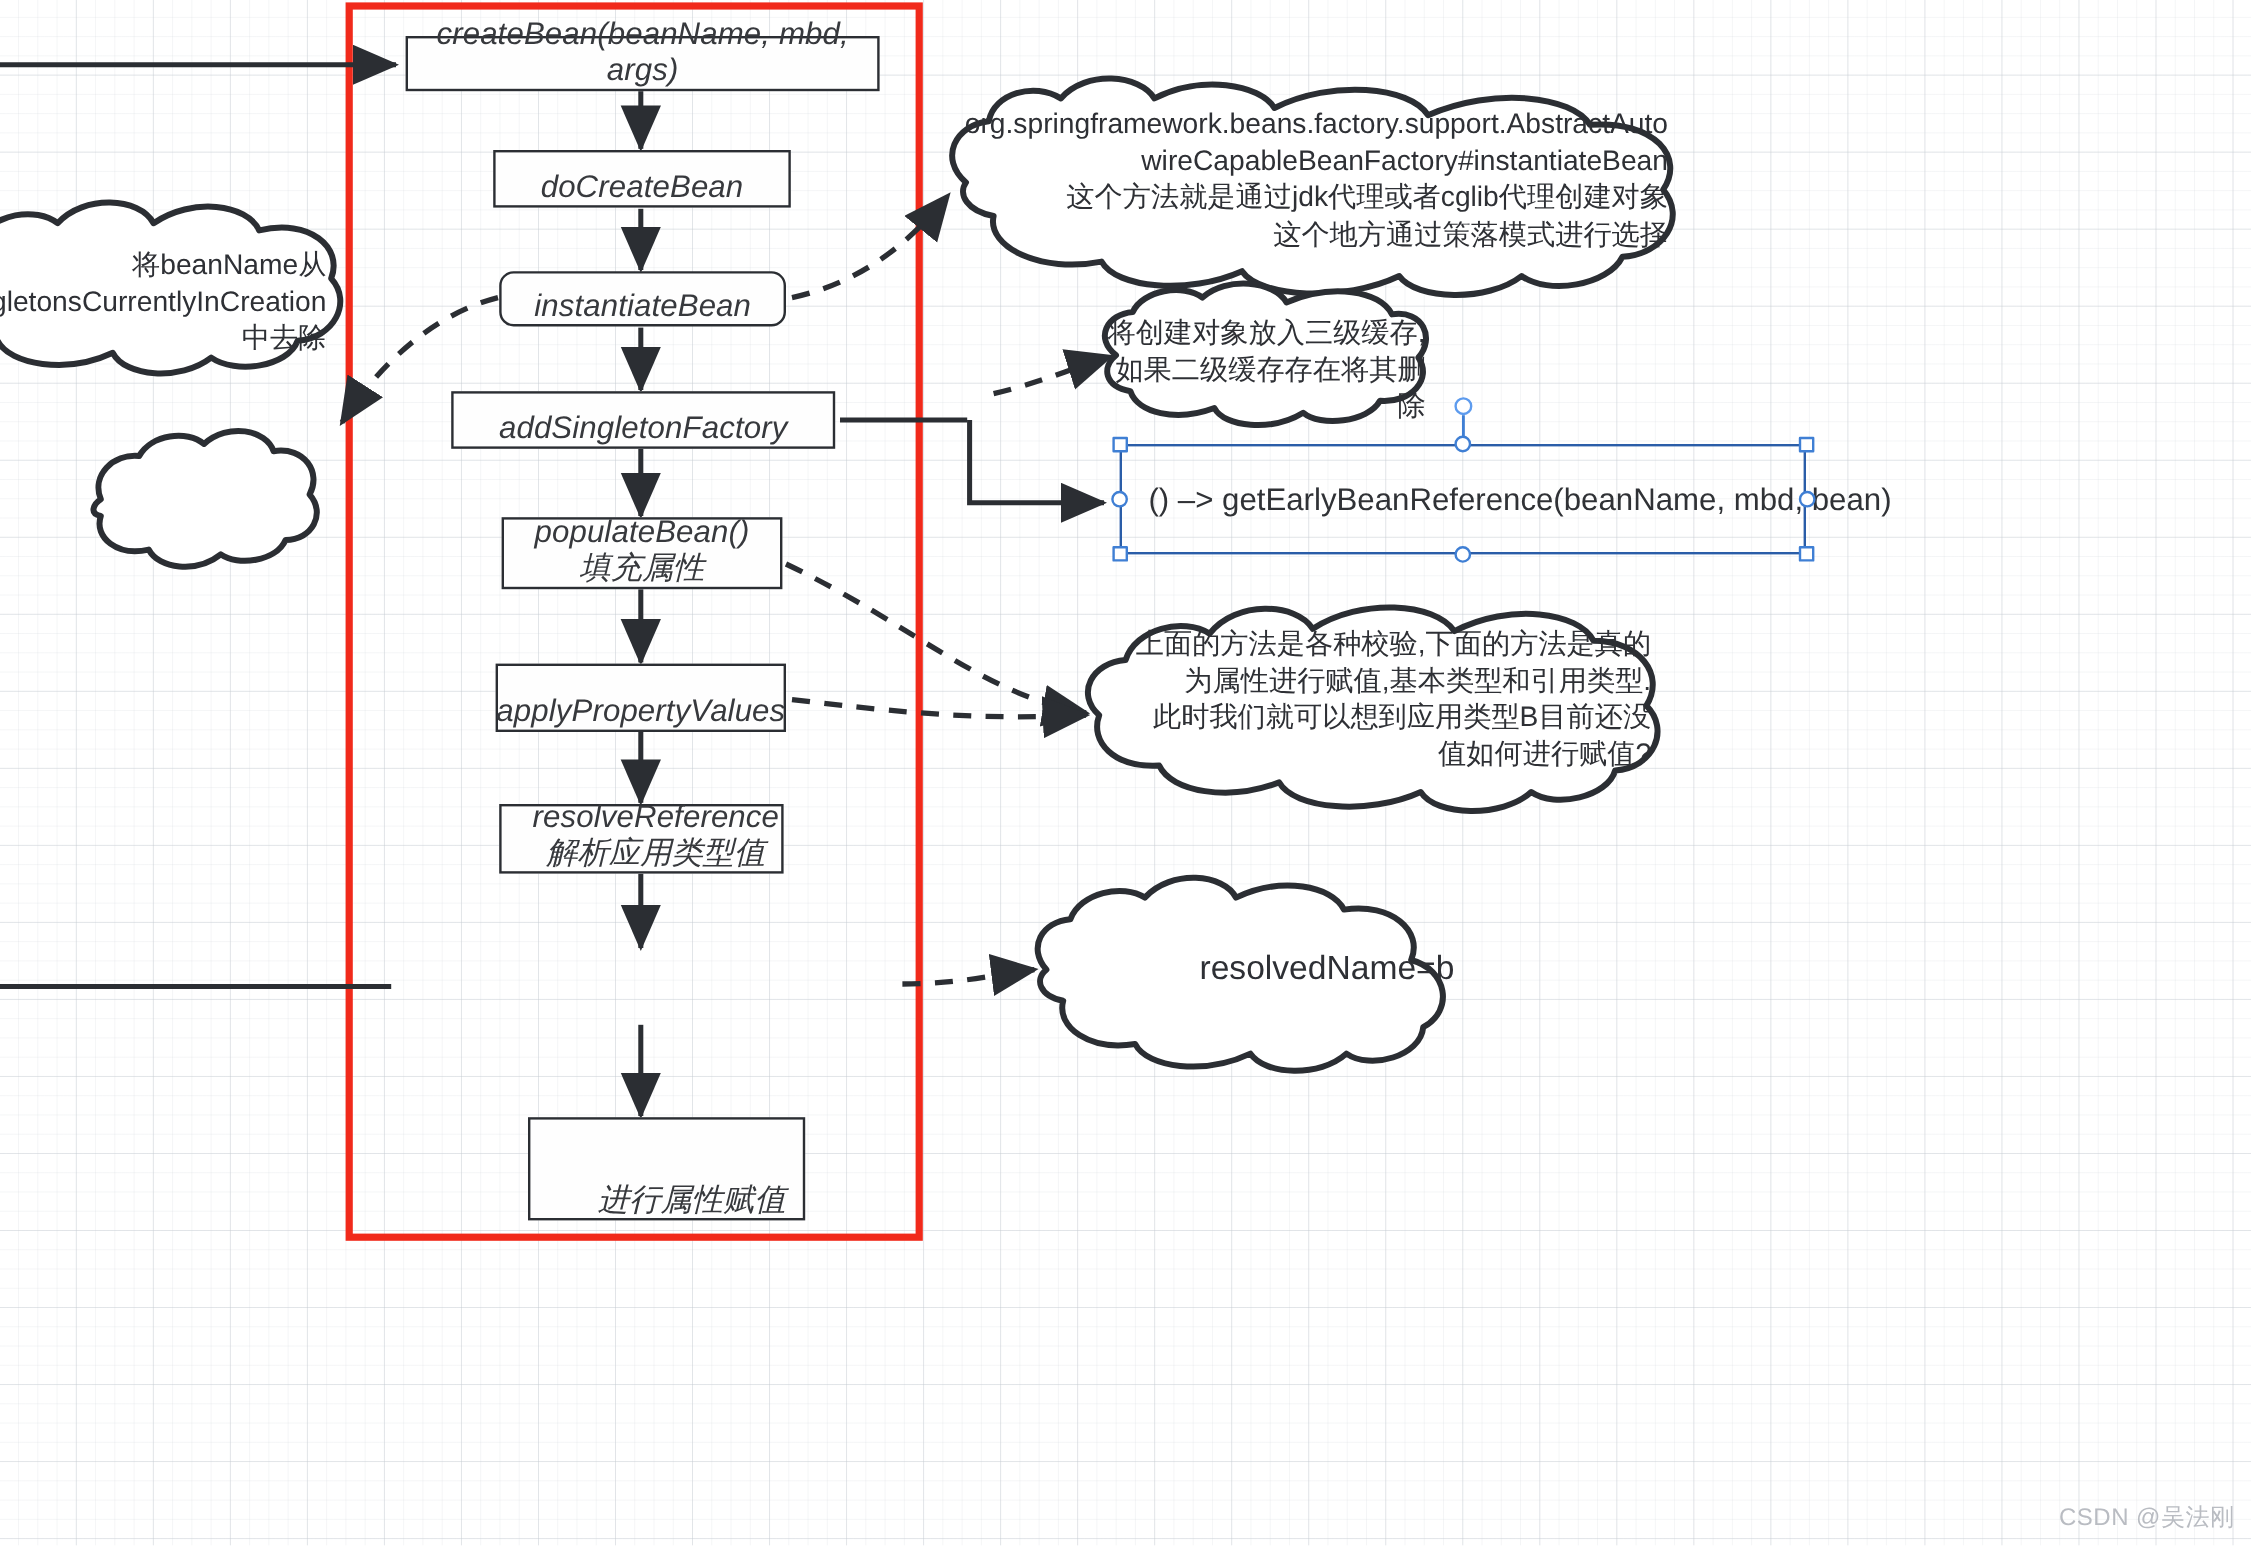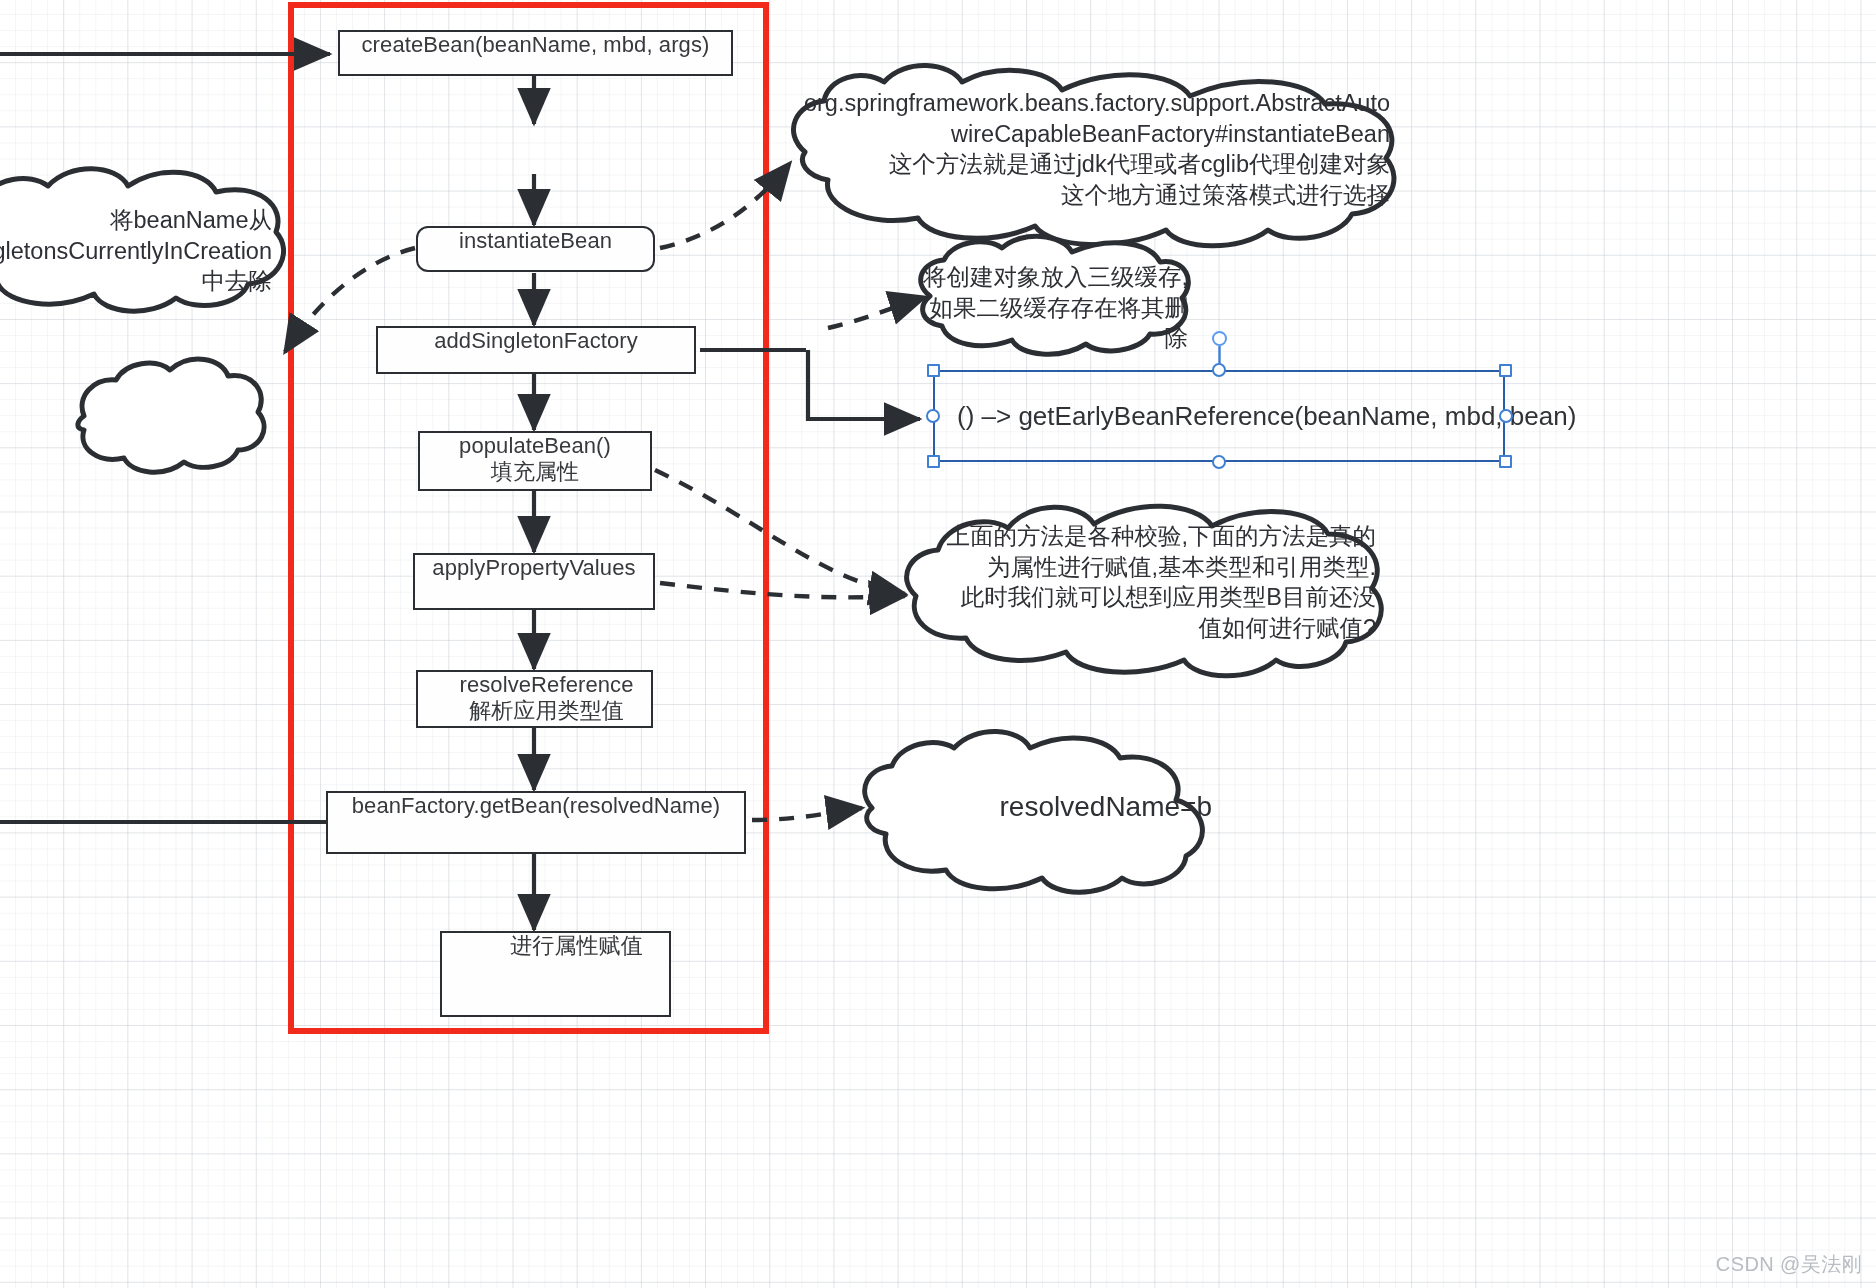--- a/index.html
+++ b/index.html
@@ -28,28 +28,29 @@
     width: 1876px; height: 1288px;
     overflow: visible;
     pointer-events: none;
   }
   
   .pbox {
     position: absolute;
     background: #fefefe;
     border: 2.6px solid #2b2e33;
     display: flex;
-    align-items: flex-start;
+    align-items: flex-end;
     justify-content: center;
     text-align: center;
     color: #37393d;
     line-height: 1.18;
-    font-size: 22px;
+    font-size: 26px;
     letter-spacing: .1px;
     white-space: pre-line;
+    font-style: italic;
   }
   .pbox span { display: block; }
   
   #red-region {
     position: absolute;
     border: 6px solid #f12a1b;
     background: transparent;
   }
   
   .cloud-text {
@@ -226,20 +227,23 @@
         C 1004,896 956,890 946,870
         C 908,876 880,856 886,834
         C 866,830 862,816 872,808 Z"></path>
     </g>
   </svg>
 
   <div class="pbox" style="left:338px; top:30px; width:395px; height:46px;">
     <span>createBean(beanName, mbd, args)</span>
   </div>
 
+  <div class="pbox" style="left:411px; top:125px; width:248px; height:48px;">
+    <span>doCreateBean</span>
+  </div>
 
   <div class="pbox" style="left:416px; top:226px; width:239px; height:46px;border-radius:12px;">
     <span>instantiateBean</span>
   </div>
 
   <div class="pbox" style="left:376px; top:326px; width:320px; height:48px;">
     <span>addSingletonFactory</span>
   </div>
 
   <div class="pbox" style="left:418px; top:431px; width:234px; height:60px;">
@@ -249,23 +253,20 @@
 
   <div class="pbox" style="left:413px; top:553px; width:242px; height:57px;">
     <span>applyPropertyValues</span>
   </div>
 
   <div class="pbox" style="left:416px; top:670px; width:237px; height:58px;padding-left:24px;">
     <span>resolveReference
 解析应用类型值</span>
   </div>
 
-  <div class="pbox" style="left:326px; top:791px; width:420px; height:63px;">
-    <span>beanFactory.getBean(resolvedName)</span>
-  </div>
 
   <div class="pbox" style="left:440px; top:931px; width:231px; height:86px;padding-left:42px;">
     <span>进行属性赋值</span>
   </div>
 
   <div class="cloud-text" style="left:800px; top:88px; width:590px; font-size:23.5px;">org.springframework.beans.factory.support.AbstractAuto
 wireCapableBeanFactory#instantiateBean
 这个方法就是通过jdk代理或者cglib代理创建对象
 这个地方通过策落模式进行选择</div>
 

